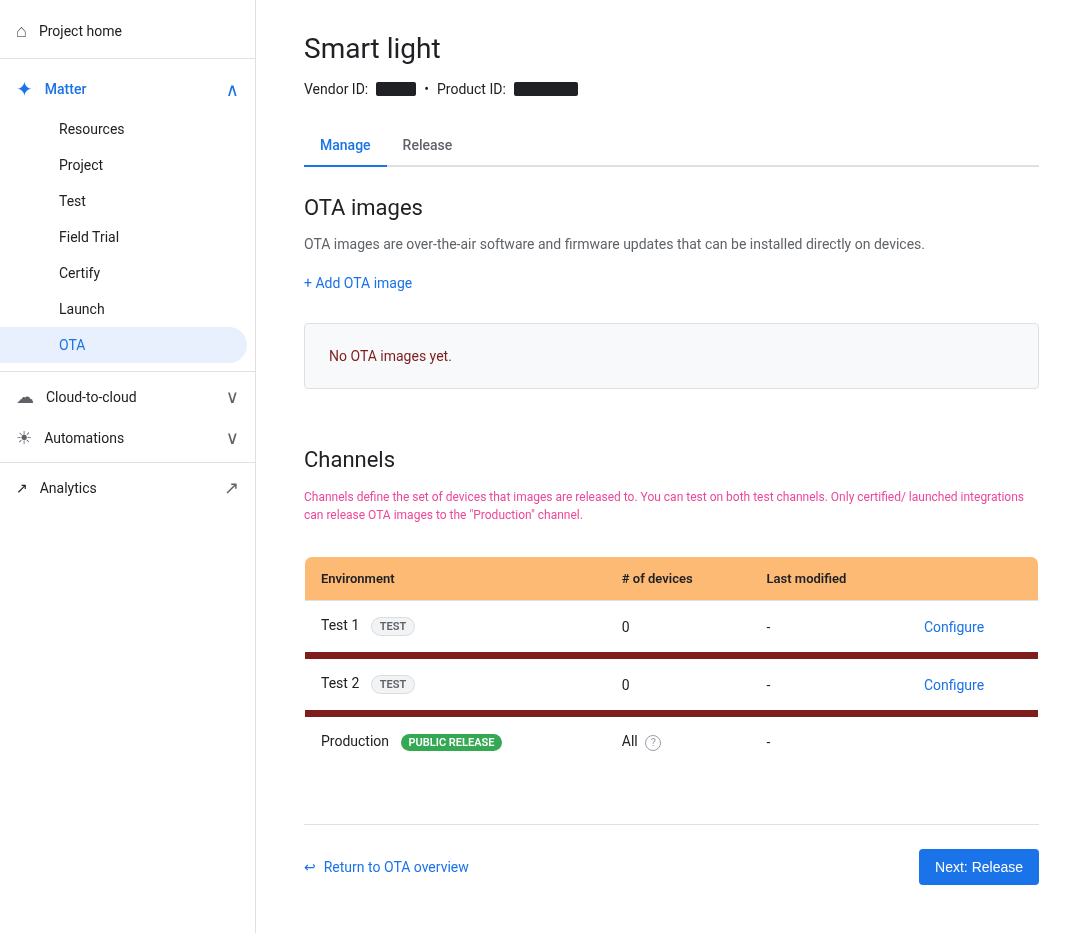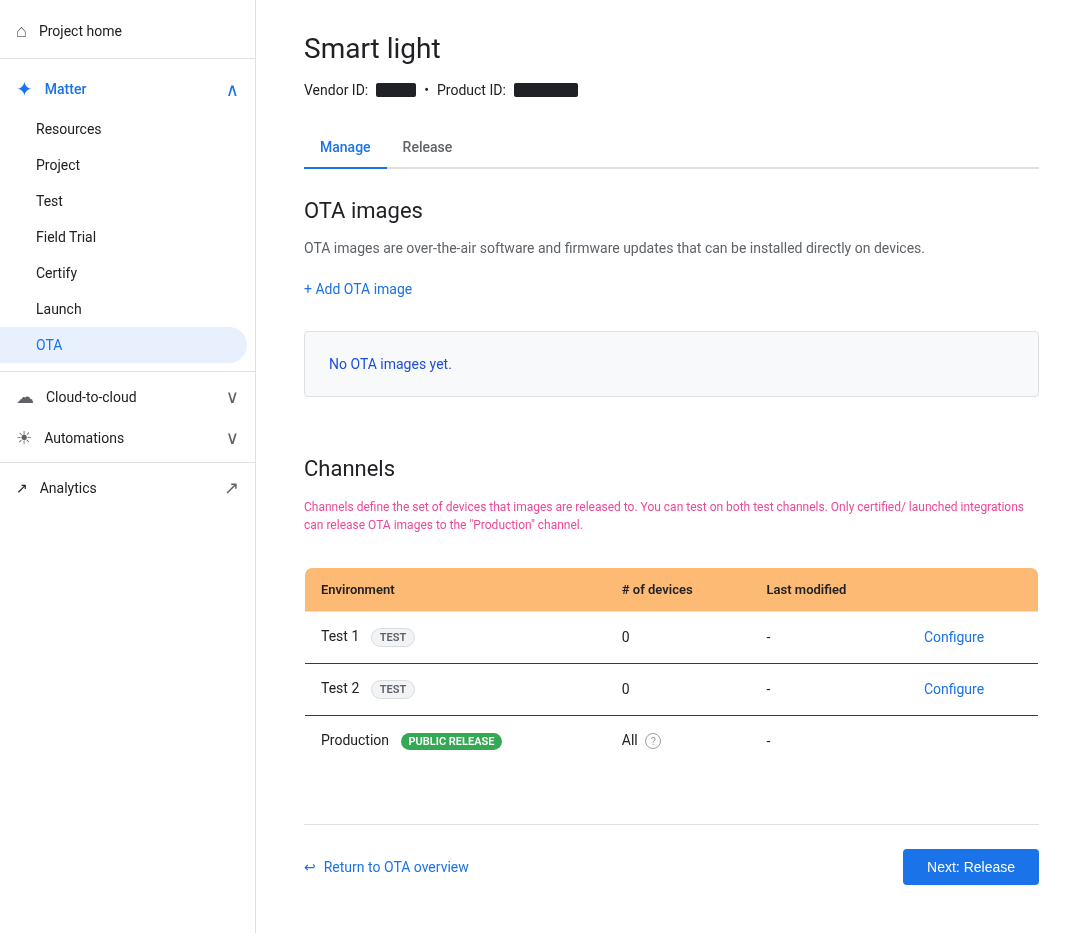--- a/index.html
+++ b/index.html
@@ -47,21 +47,21 @@
       color: #1a73e8;
     }
     .sidebar-section-header .chevron {
       margin-left: auto;
       color: #1a73e8;
       font-size: 18px;
     }
     .sidebar-item {
       display: flex;
       align-items: center;
-      padding: 10px 16px 10px 36px;
+      padding: 10px 16px 10px 59px;
       font-size: 14px;
       color: #202124;
       cursor: pointer;
       border-radius: 0 24px 24px 0;
       margin-right: 8px;
     }
     .sidebar-item.active {
       background: #e8f0fe;
       color: #1a73e8;
       font-weight: 400;
@@ -170,21 +170,21 @@
       cursor: pointer;
       text-decoration: none;
       margin-bottom: 24px;
     }
     .empty-state {
       background: #f8f9fa;
       border: 1px solid #e0e0e0;
       border-radius: 4px;
       padding: 24px;
       font-size: 14px;
-      color: #1d4ed8;
+      color: #7f1d1d;
       margin-bottom: 50px;
     }
 
     
     .channels-title {
       font-size: 22px;
       font-weight: 400;
       color: #202124;
       margin-bottom: 8px;
     }
@@ -207,21 +207,21 @@
       font-size: 13px;
       font-weight: 600;
       color: #202124;
       background: #fdba74;
       border-bottom: 1px solid #e0e0e0;
     }
     .channels-table td {
       padding: 16px 16px;
       font-size: 14px;
       color: #202124;
-      border-bottom: 1px solid #7f1d1d;
+      border-bottom: 7px solid #7f1d1d;
     }
     .channels-table tr:last-child td {
       border-bottom: none;
     }
     .badge {
       display: inline-block;
       padding: 2px 8px;
       border-radius: 12px;
       font-size: 11px;
       font-weight: 600;
@@ -273,21 +273,21 @@
       color: #1a73e8;
       font-size: 14px;
       cursor: pointer;
       text-decoration: none;
     }
     .next-button {
       background: #1a73e8;
       color: #fff;
       border: none;
       border-radius: 4px;
-      padding: 10px 24px;
+      padding: 10px 16px;
       font-size: 14px;
       font-weight: 500;
       cursor: pointer;
     }
 
     
     .matter-icon {
       font-size: 20px;
       color: #1a73e8;
     }

